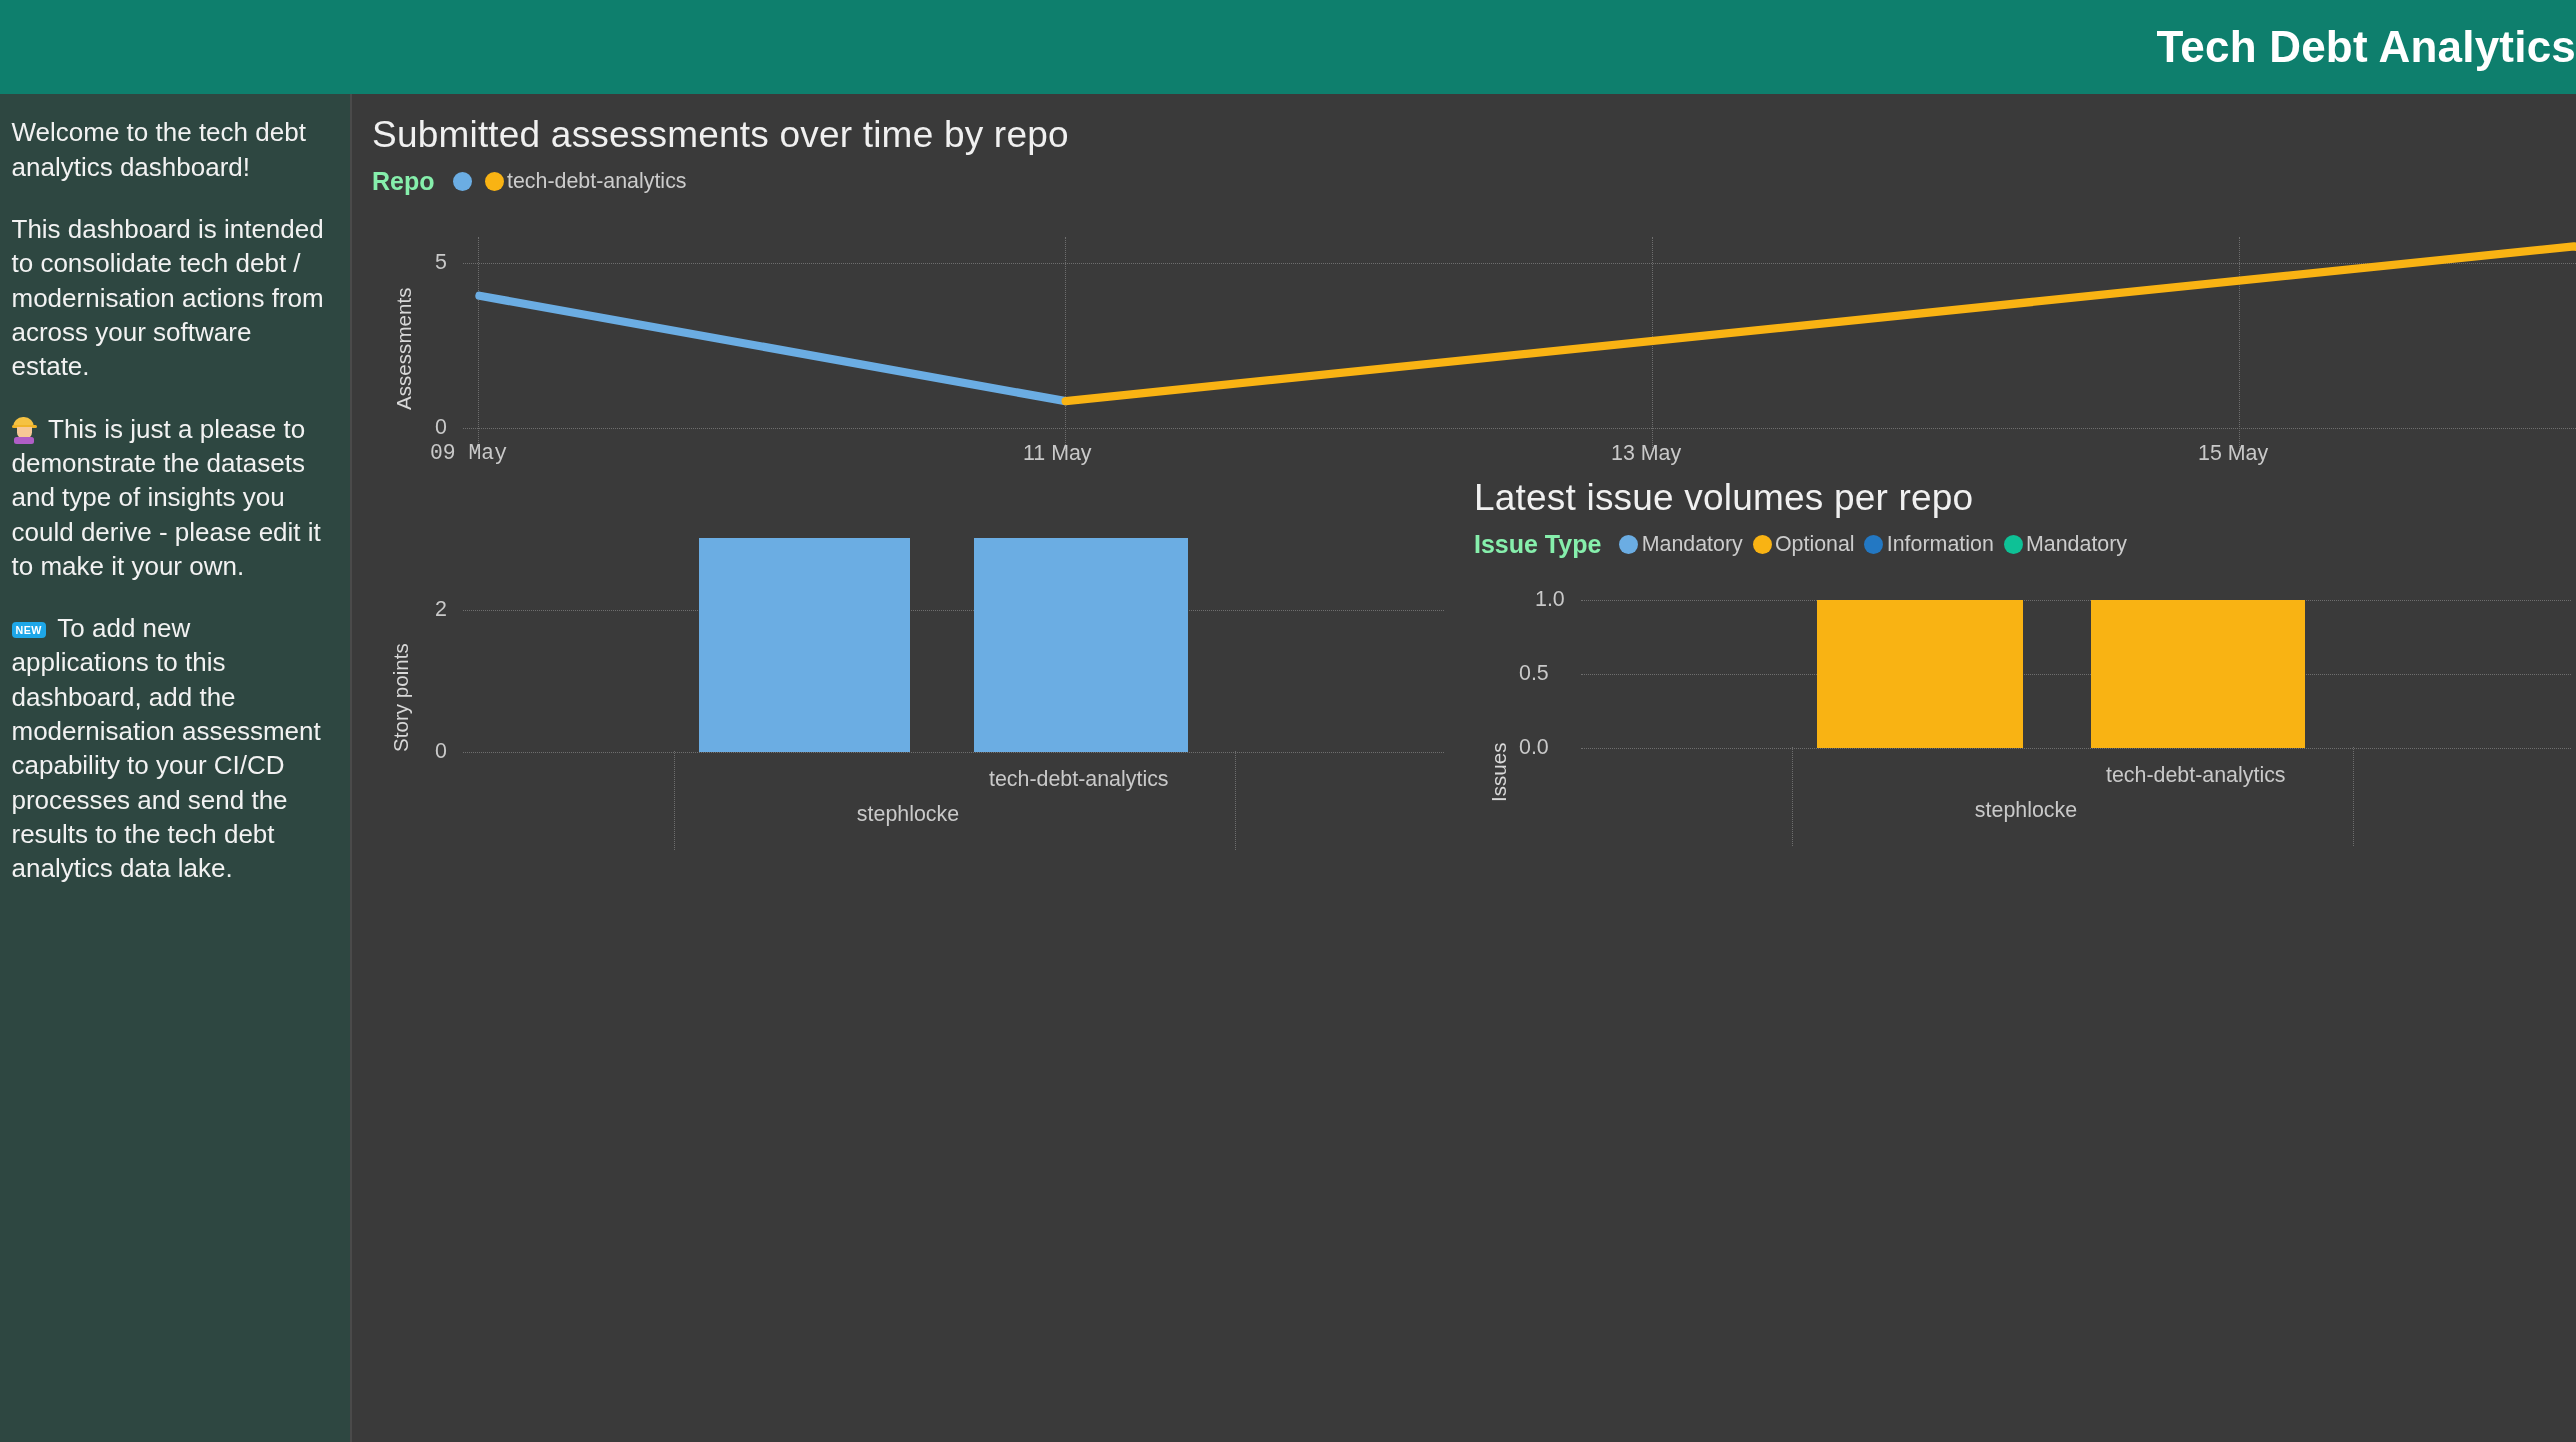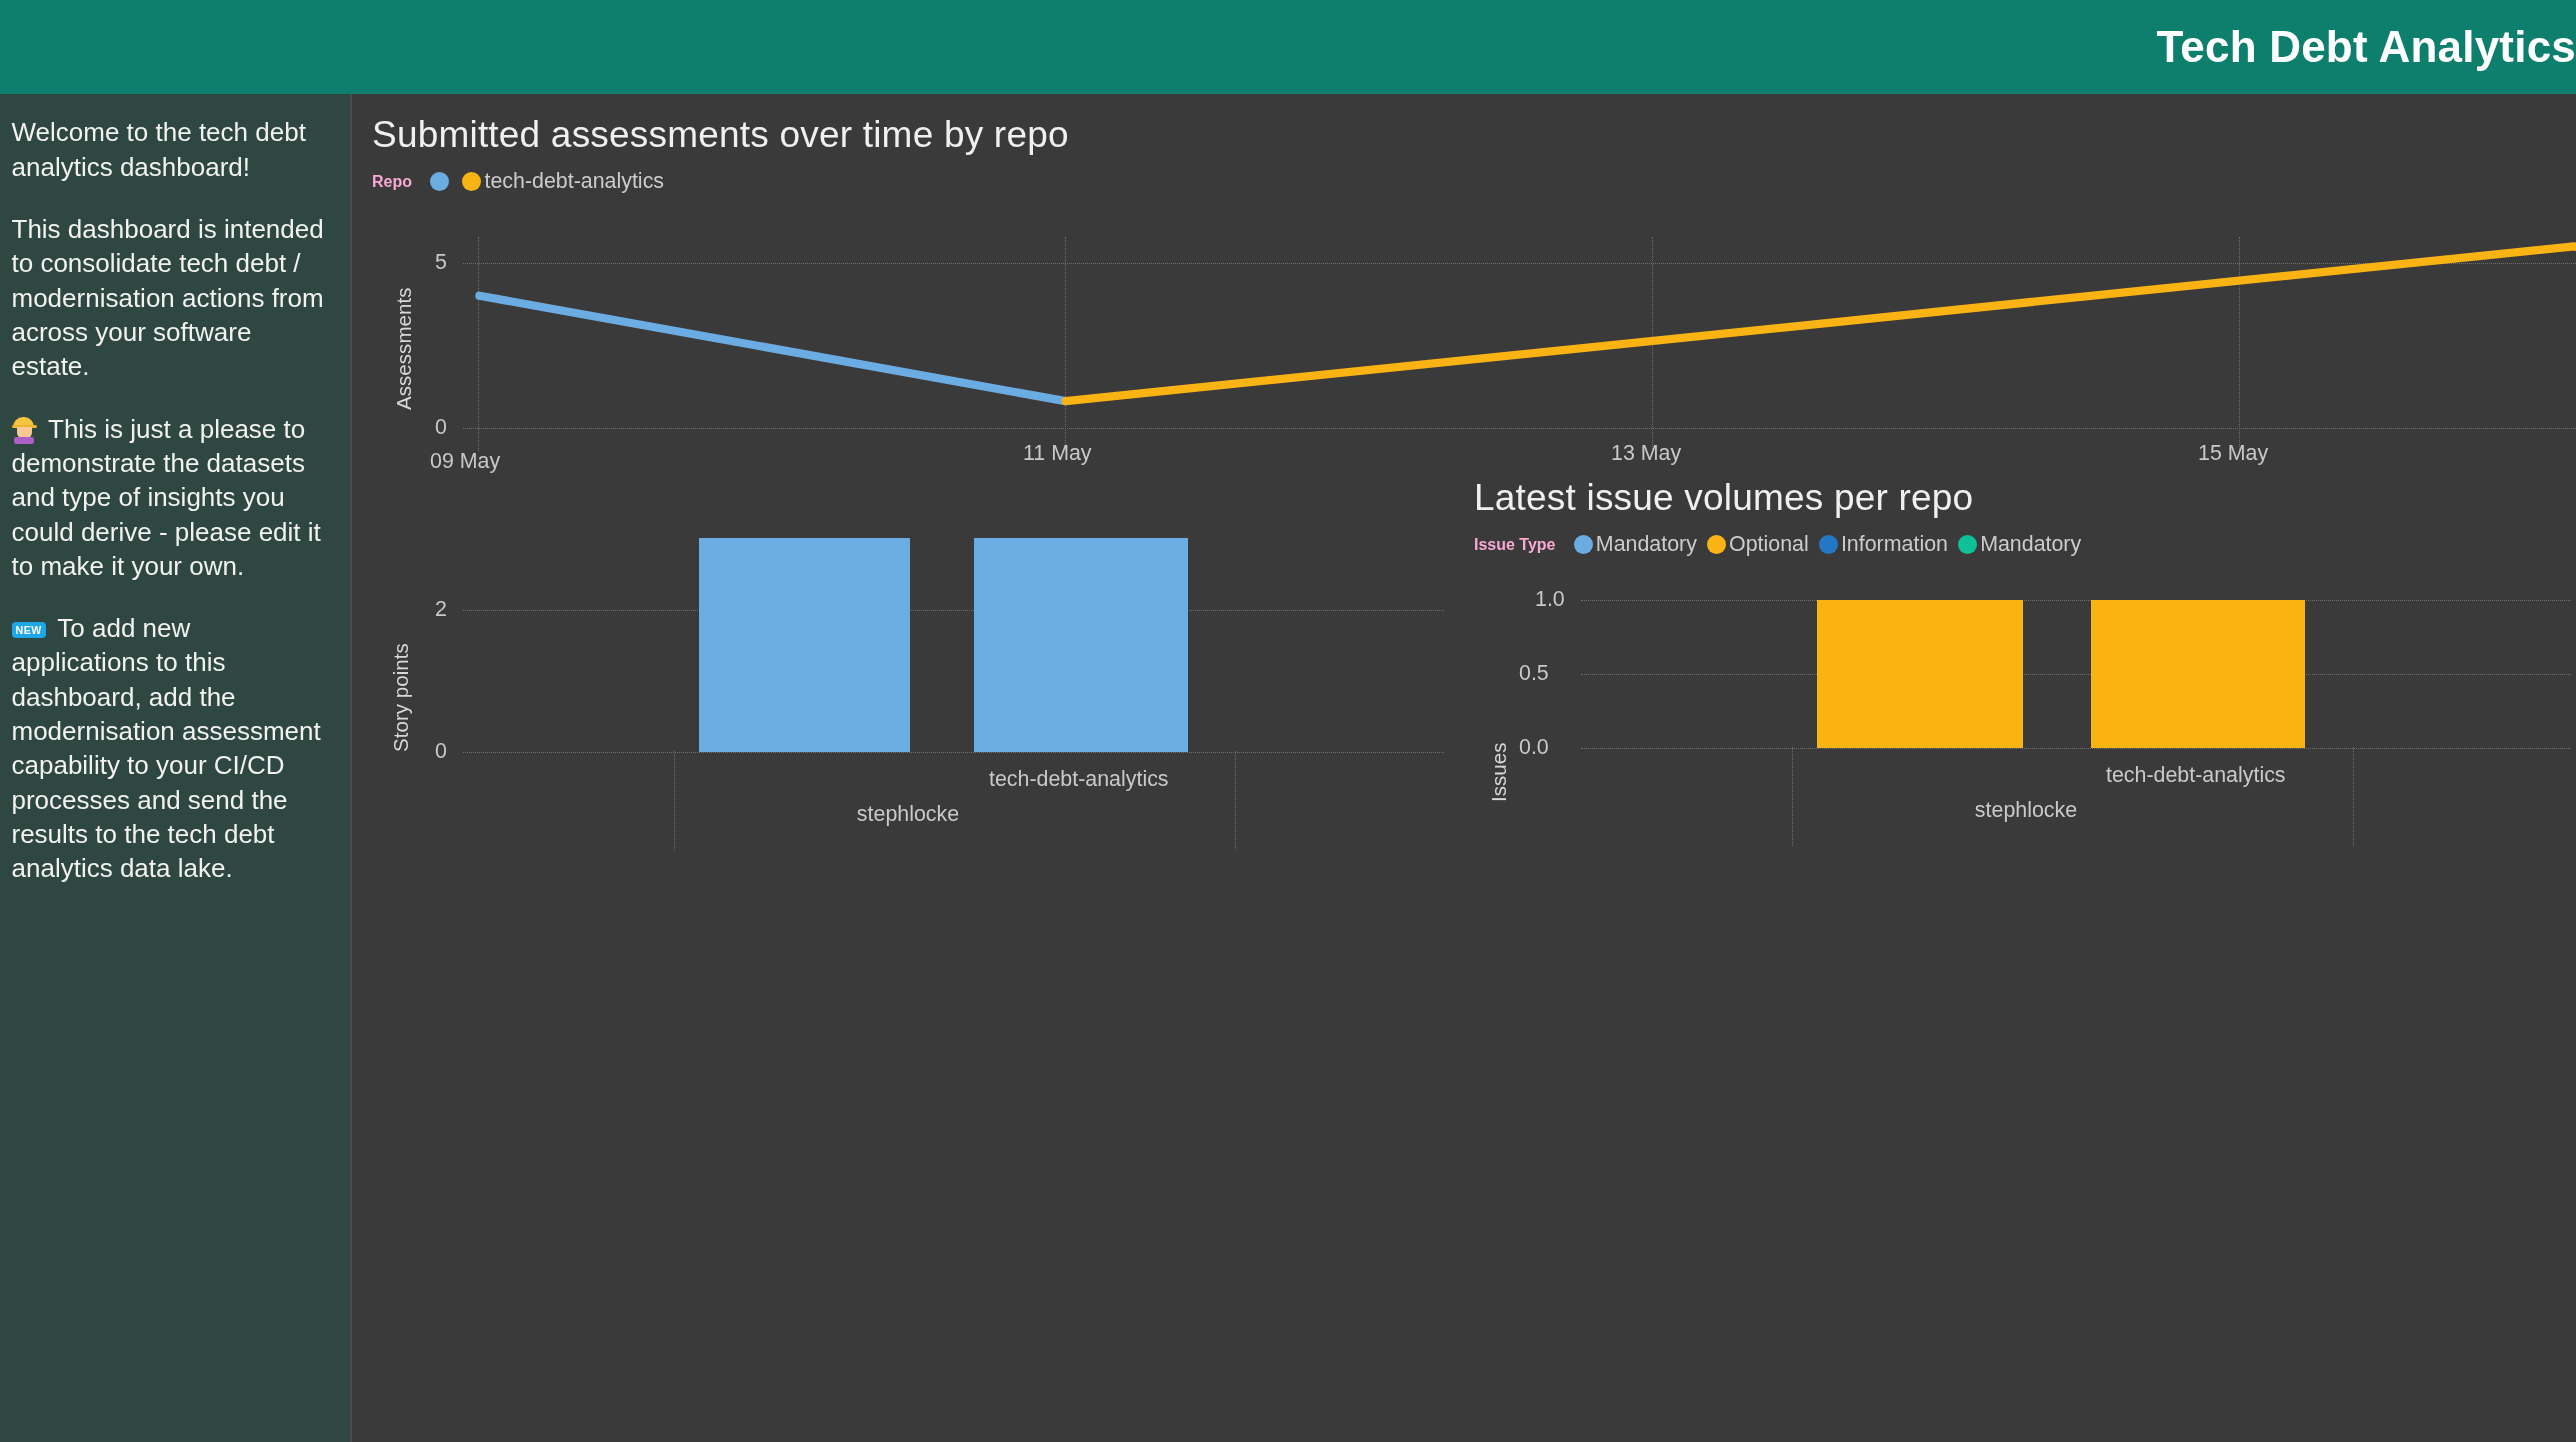--- a/index.html
+++ b/index.html
@@ -118,22 +118,22 @@
   }
   
   .legend {
     display: flex;
     align-items: center;
     gap: 0px;
     margin-bottom: 8.2px;
     height: 28px;
   }
   .legend-title {
-    color: #f9a8d4;
-    font-size: 16px;
+    color: #86efac;
+    font-size: 25px;
     font-weight: bold;
     margin-right: 18px;
   }
   .legend-item {
     display: flex;
     align-items: center;
     margin-right: 3.3px;
   }
   .legend-dot {
     width: 19px; height: 19px;
@@ -231,21 +231,21 @@
           <div class="gridline" style="left:91px; top:208px; width:2421px;"></div>
 
           <div class="gridline-v" style="left:106px; top:16.5px; height:214px;"></div>
           <div class="gridline-v" style="left:693px; top:16.5px; height:214px;"></div>
           <div class="gridline-v" style="left:1280px; top:16.5px; height:214px;"></div>
           <div class="gridline-v" style="left:1867px; top:16.5px; height:214px;"></div>
 
           <div class="tick-label" style="left:63px; top:30px;">5</div>
           <div class="tick-label" style="left:63px; top:195px;">0</div>
 
-          <div class="tick-label" style="left:58px; top:229px;">09 May</div>
+          <div class="tick-label" style="left:58px; top:221px;font-family:Liberation Mono, monospace;">09 May</div>
           <div class="tick-label" style="left:651px; top:221px;">11 May</div>
           <div class="tick-label" style="left:1239px; top:221px;">13 May</div>
           <div class="tick-label" style="left:1826px; top:221px;">15 May</div>
 
           <svg class="line-svg" width="2540" height="247" viewBox="0 0 3080 300">
             <polyline points="128,92 840,220" fill="none" stroke="#6bade3" stroke-width="10" stroke-linecap="round" stroke-linejoin="round"></polyline>
             <polyline points="840,220 2672,32 3074,112" fill="none" stroke="#f9b313" stroke-width="10" stroke-linecap="round" stroke-linejoin="round"></polyline>
           </svg>
         </div>
       </div>

